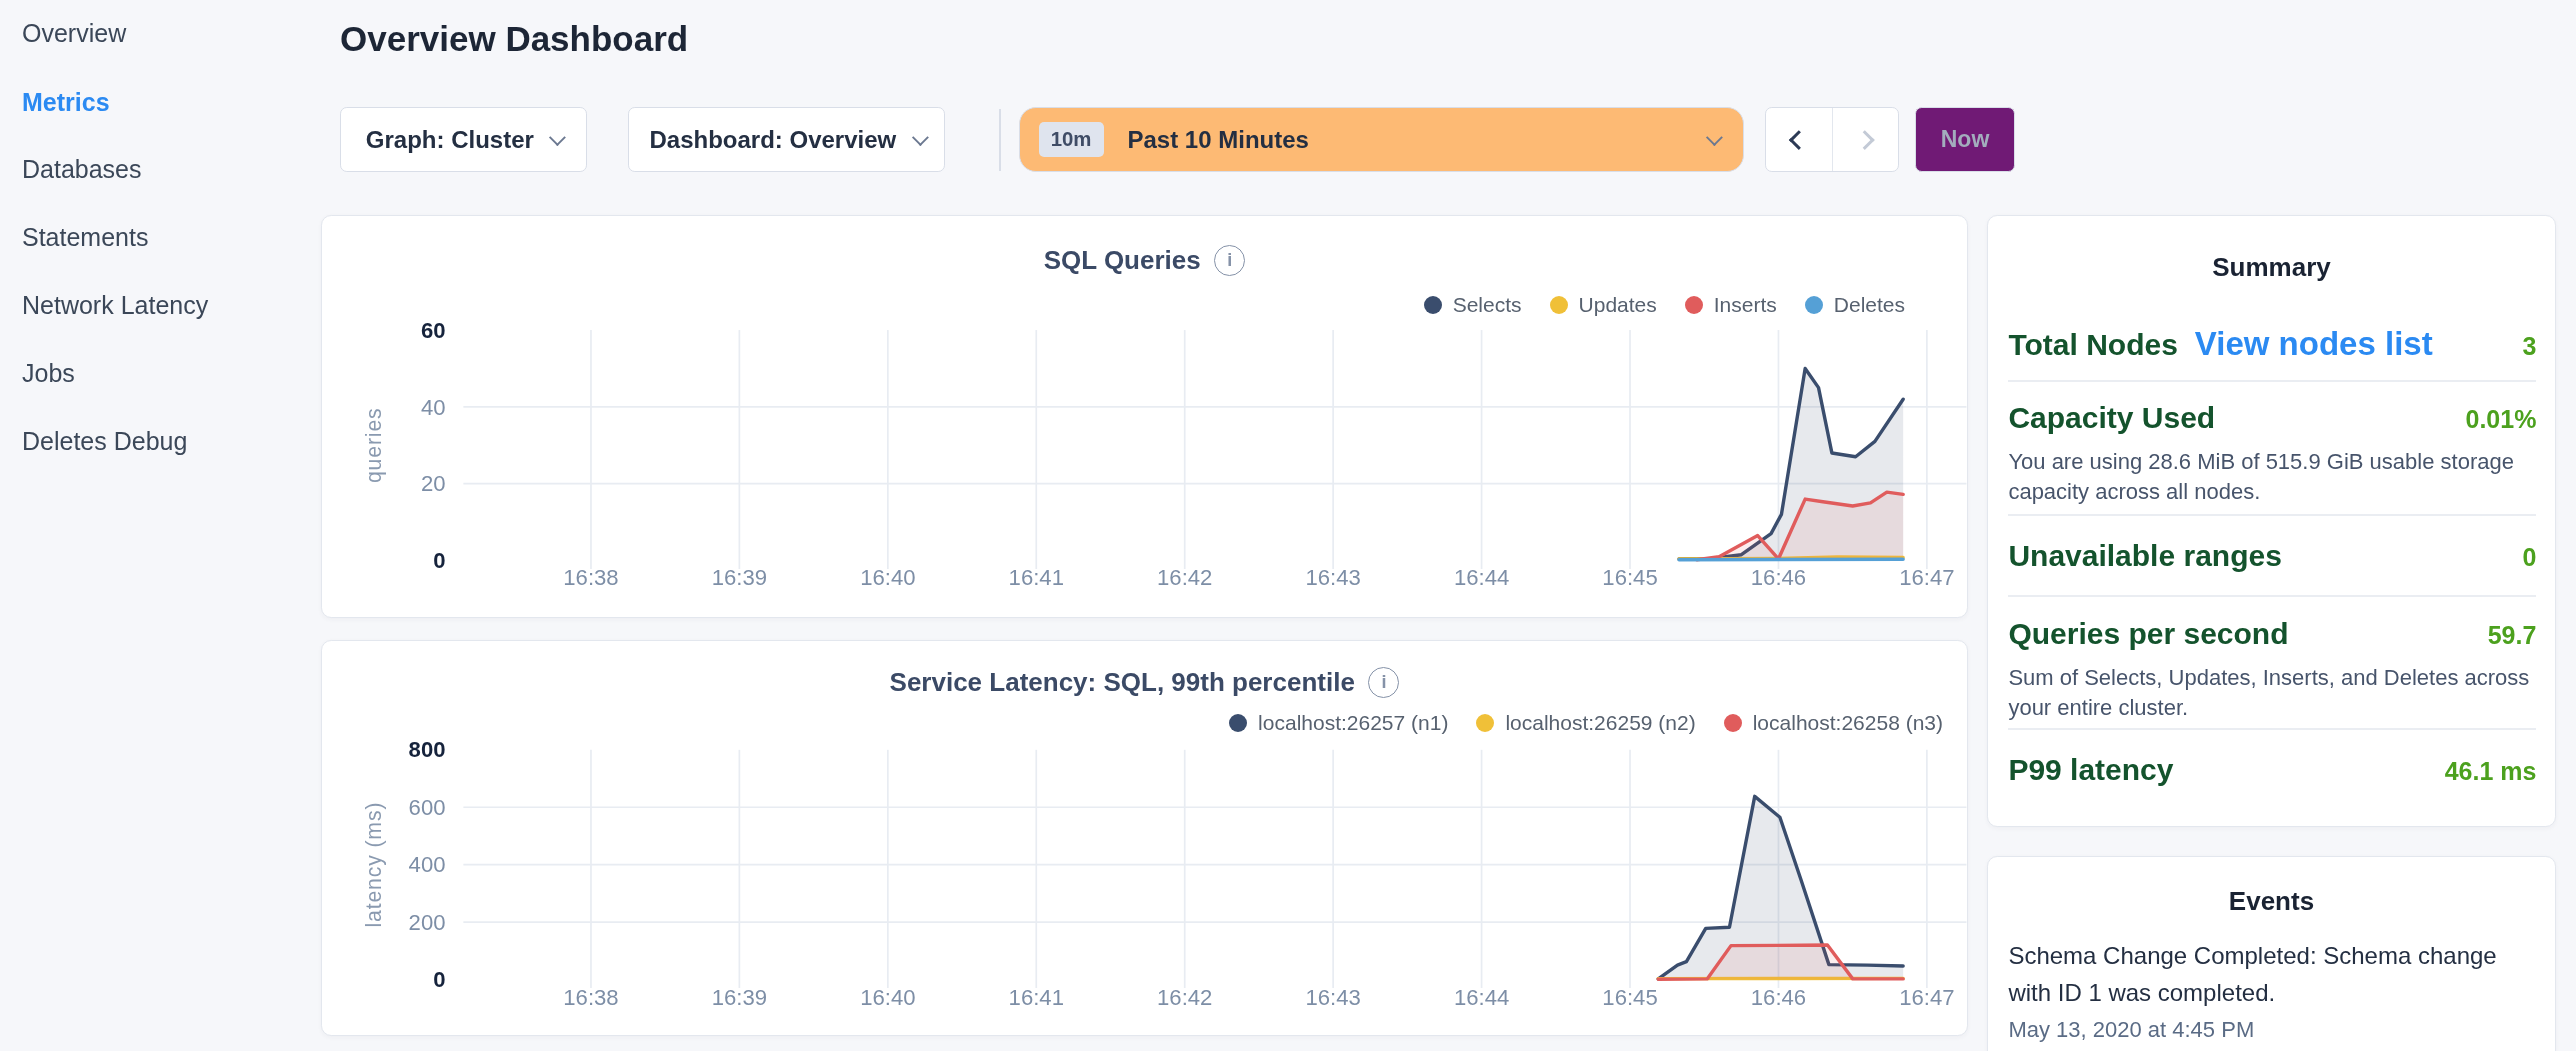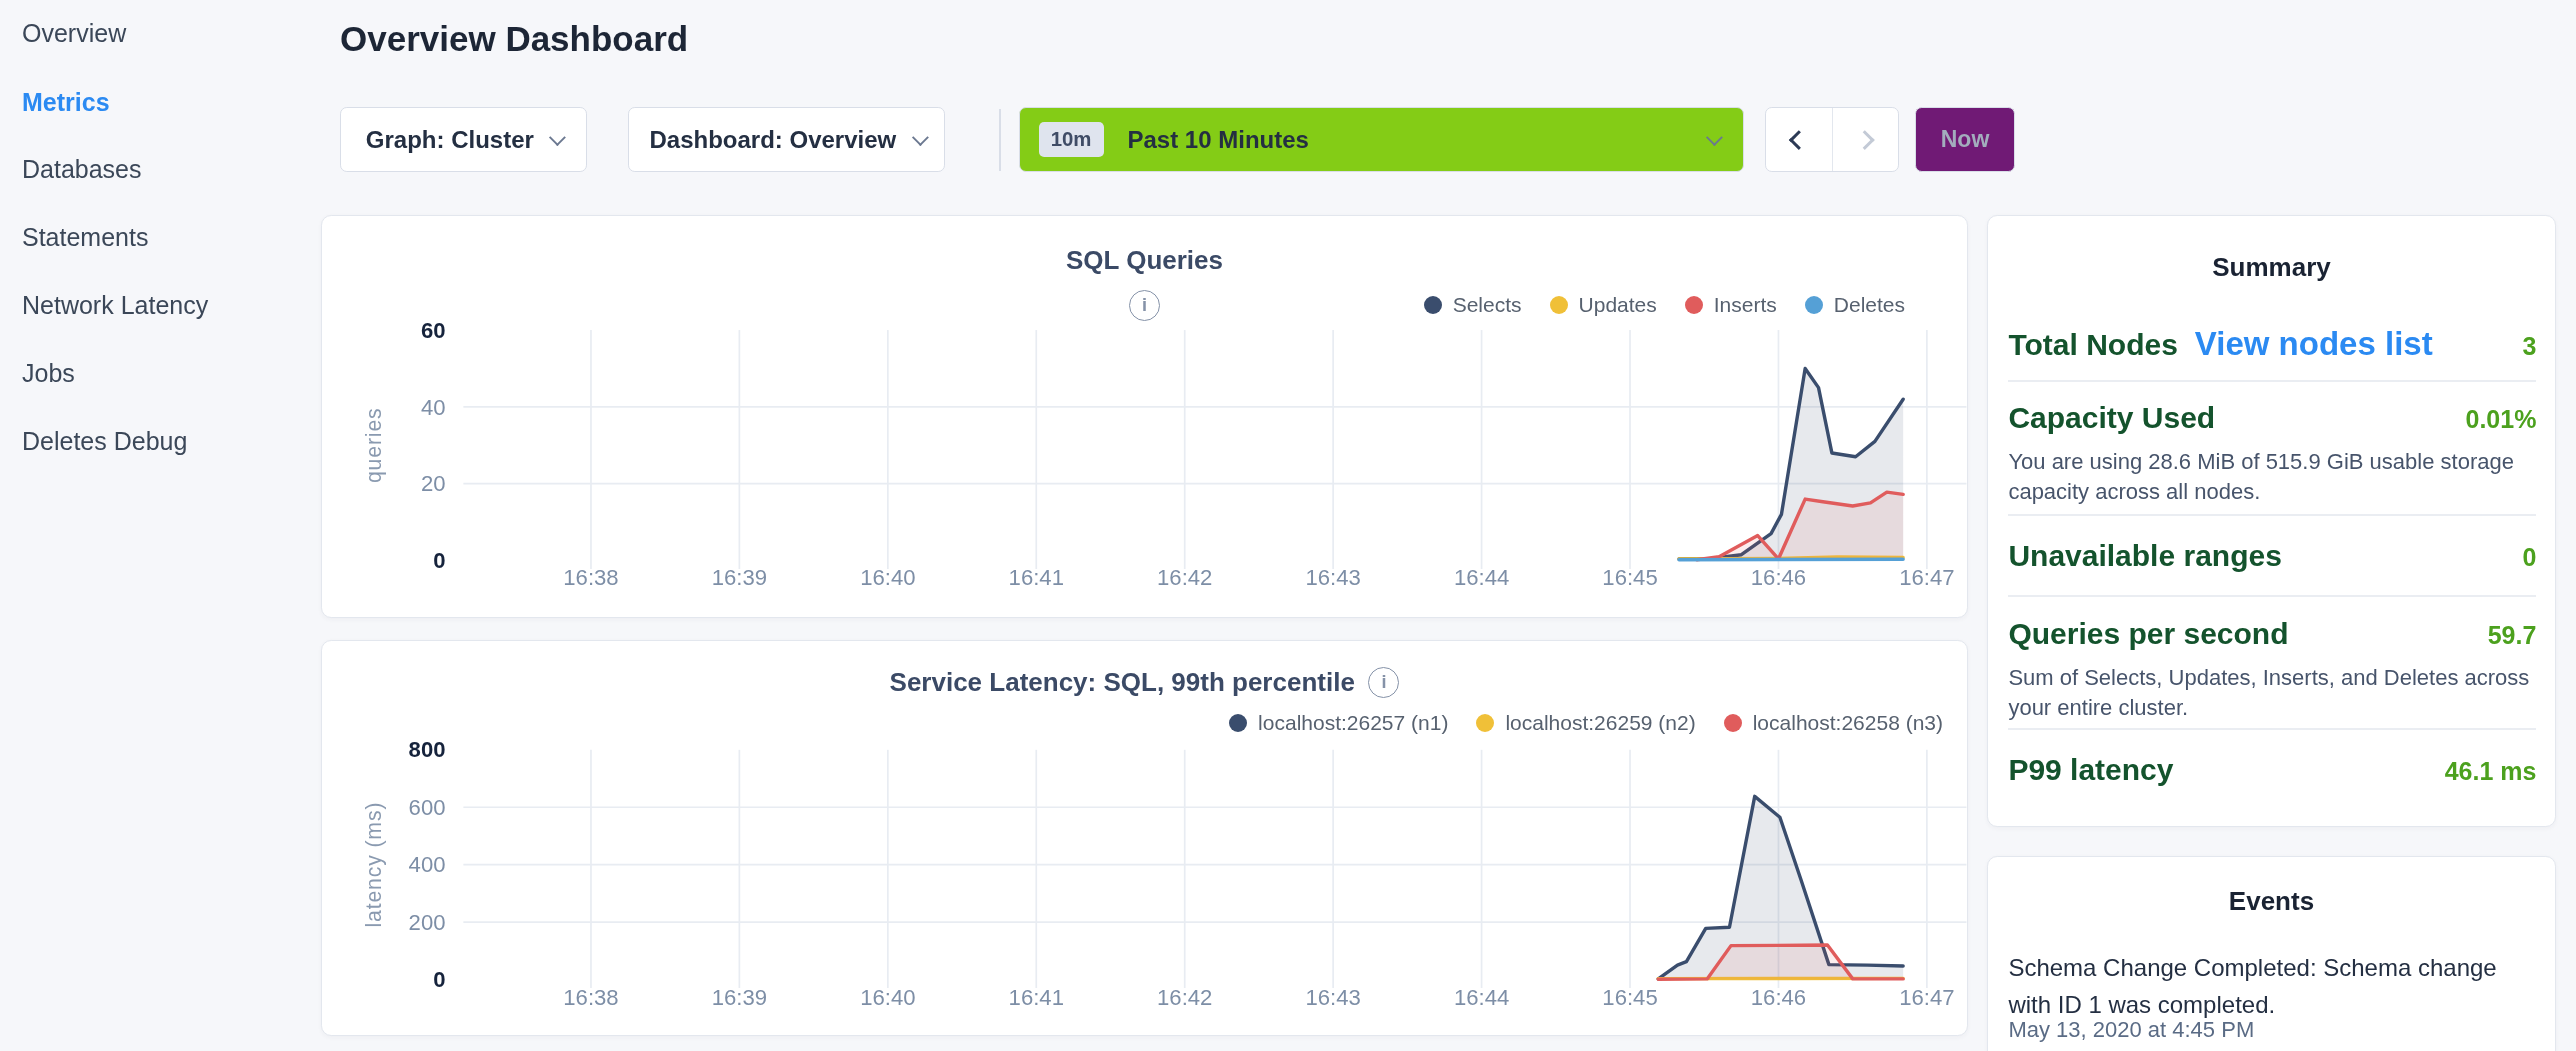--- a/index.html
+++ b/index.html
@@ -14,22 +14,22 @@
   
   .page-title { position:absolute; left:340px; top:18.7px; font-size:35px; font-weight:600; color:#1d2636; }
 
   
   .dropdown { position:absolute; top:107px; height:65px; background:#fff; border:1.7px solid #d9dee8; border-radius:6.8px;
               display:flex; align-items:center; justify-content:center; gap:15.3px; cursor:pointer; }
   .dropdown .dd-label { font-size:24px; font-weight:700; color:#242f42; }
   .chev { width:12px; height:12px; border-right:2.6px solid #6b7890; border-bottom:2.6px solid #6b7890;
           transform:rotate(45deg) translateY(-3.4px); display:inline-block; }
   .toolbar-divider { position:absolute; left:999px; top:109px; height:62px; width:1.7px; background:#d9dee8; }
-  .timebox { position:absolute; left:1019px; top:107px; width:725px; height:65px; background:#84cc16; border:1.7px solid #d9dee8;
-             border-radius:7px; display:flex; align-items:center; cursor:pointer; }
+  .timebox { position:absolute; left:1019px; top:107px; width:725px; height:65px; background:#fdba74; border:1.7px solid #d9dee8;
+             border-radius:17px; display:flex; align-items:center; cursor:pointer; }
   .time-badge { margin-left:18.7px; background:#dfe4ee; border-radius:5.1px; padding:6px 12px; font-size:20.4px; font-weight:700; color:#3f4c66; }
   .time-label { margin-left:24px; font-size:24px; font-weight:700; color:#242f42; flex:1; }
   .timebox .chev { margin-right:25.5px; }
   .pager { position:absolute; left:1765px; top:107px; width:134px; height:65px; background:#fff; border:1.7px solid #d9dee8;
            border-radius:6.8px; display:flex; }
   .pager-btn { flex:1; display:flex; align-items:center; justify-content:center; cursor:pointer; }
   .pager-btn:first-child { border-right:1.7px solid #e3e7ee; }
   .arrow { width:13.6px; height:13.6px; display:inline-block; }
   .arrow.left  { border-left:3.4px solid #2c3a55; border-bottom:3.4px solid #2c3a55; transform:rotate(45deg); }
   .arrow.right { border-right:3.4px solid #c3cad6; border-top:3.4px solid #c3cad6; transform:rotate(45deg); }
@@ -37,21 +37,21 @@
              border-radius:6.8px; font-size:23px; font-weight:600; color:#a3adbd; display:flex; align-items:center; justify-content:center; cursor:pointer; }
 
   
   .card { position:absolute; background:#fff; border:1.7px solid #e3e7ee; border-radius:10.2px; box-shadow:0 1.7px 4.3px rgba(40,50,70,0.04); }
   #chart-card-1 { left:321px; top:215px; width:1647px; height:403px; }
   #chart-card-2 { left:321px; top:640px; width:1647px; height:396px; }
   #summary-card { left:1987px; top:215px; width:569px; height:612px; }
   #events-card  { left:1987px; top:856px; width:569px; height:221px; }
 
   .chart-title-row { position:absolute; width:1647px; display:flex; align-items:center; justify-content:center; gap:13.6px; }
-  #title-row-1 { left:321px; top:245px;flex-direction:column; }
+  #title-row-1 { left:321px; top:245px; }
   #title-row-2 { left:321px; top:667px; }
   .chart-title { font-size:26px; font-weight:700; color:#3b4a66; }
   .info-icon { width:31px; height:31px; border:1.7px solid #8592a8; border-radius:50%; color:#8592a8;
                font-size:18px; font-weight:600; display:flex; align-items:center; justify-content:center; cursor:pointer; }
 
   .legend { position:absolute; display:flex; align-items:center; gap:28px; }
   #legend-0 { top:293px; right:671px; }
   #legend-1 { top:711px; right:633px; }
   .legend-item { display:flex; align-items:center; gap:11px; }
   .legend-dot { width:18px; height:18px; border-radius:50%; }
@@ -66,21 +66,21 @@
   .srow-top { display:flex; align-items:baseline; }
   .slabel { font-size:30px; font-weight:700; color:#14532d; }
   .slink { font-size:33px; font-weight:700; color:#2b8af2; margin-left:17px; cursor:pointer; text-decoration:none; }
   .slink:empty { display:none; }
   .sval { margin-left:auto; font-size:25px; font-weight:700; color:#4ca11e; }
   .sdesc { margin-top:12px; font-size:22px; line-height:30px; color:#47546b; }
   .sdesc:empty { display:none; }
   .sdivider { position:absolute; left:20.4px; width:528px; height:1.7px; background:#eaedf2; }
 
   
-  .event-text { position:absolute; left:20.4px; width:519px; font-size:24px; line-height:37px; color:#242f42;margin-top:12px; }
+  .event-text { position:absolute; left:20.4px; width:519px; font-size:24px; line-height:37px; color:#242f42; }
   .event-time { position:absolute; left:20.4px; font-size:22px; color:#5a6b85; }
 </style>
 </head>
 <body>
 
 <div id="app">
 
   <nav>
     <div class="side-item" style="top:18.7px">Overview</div>
     <div class="side-item active" style="top:88px">Metrics</div>

